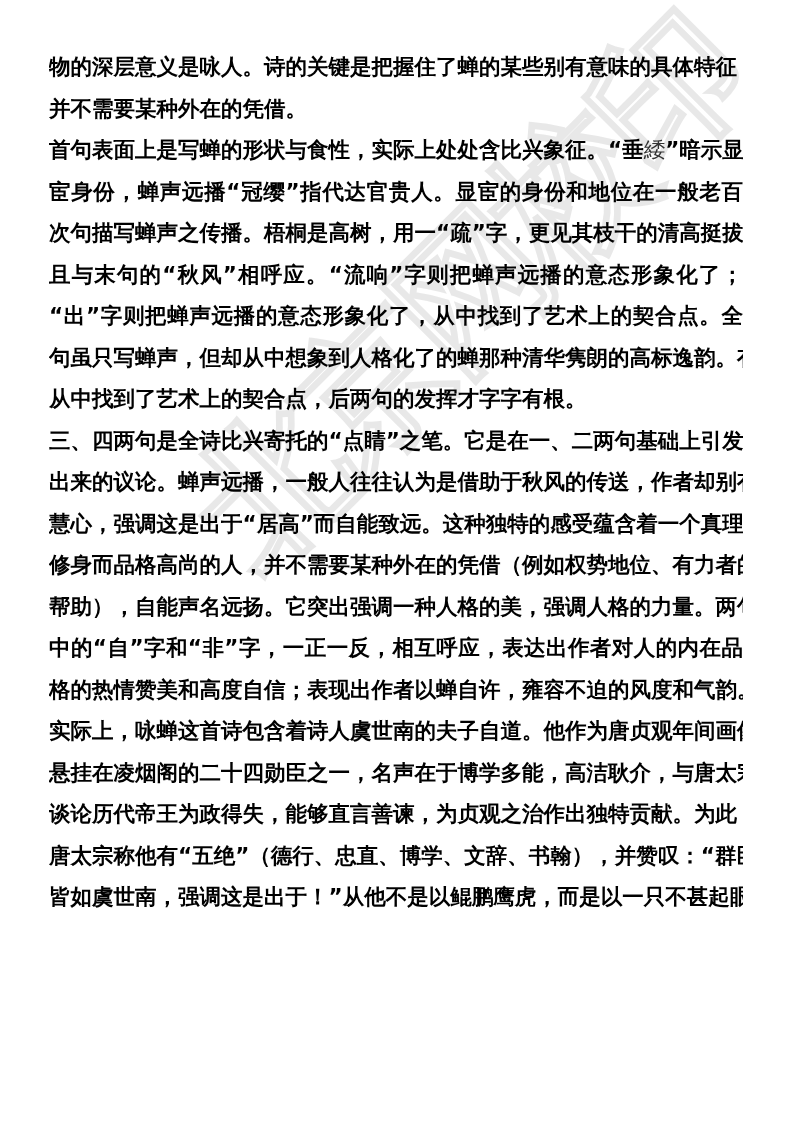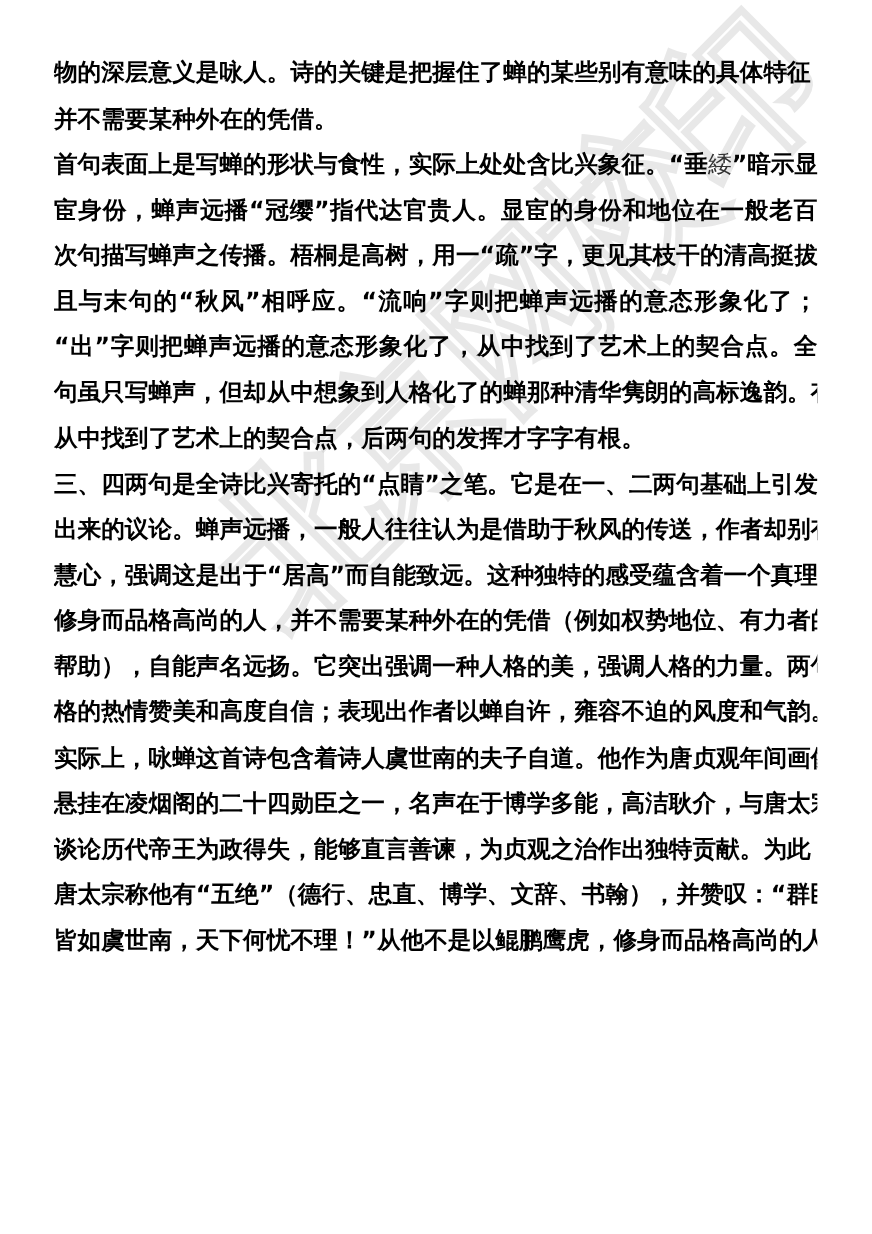--- a/index.html
+++ b/index.html
@@ -47,19 +47,20 @@
   <div class="line">次句描写蝉声之传播。梧桐是高树，用一“疏”字，更见其枝干的清高挺拔，</div>
   <div class="line">且与末句的“秋风”相呼应。“流响”字则把蝉声远播的意态形象化了；</div>
   <div class="line">“出”字则把蝉声远播的意态形象化了，从中找到了艺术上的契合点。全</div>
   <div class="line">句虽只写蝉声，但却从中想象到人格化了的蝉那种清华隽朗的高标逸韵。有</div>
   <div class="line last">从中找到了艺术上的契合点，后两句的发挥才字字有根。</div>
   <div class="line">三、四两句是全诗比兴寄托的“点睛”之笔。它是在一、二两句基础上引发</div>
   <div class="line">出来的议论。蝉声远播，一般人往往认为是借助于秋风的传送，作者却别有</div>
   <div class="line">慧心，强调这是出于“居高”而自能致远。这种独特的感受蕴含着一个真理：</div>
   <div class="line">修身而品格高尚的人，并不需要某种外在的凭借（例如权势地位、有力者的</div>
   <div class="line">帮助），自能声名远扬。它突出强调一种人格的美，强调人格的力量。两句</div>
+  <div class="line">中的“自”字和“非”字，一正一反，相互呼应，表达出作者对人的内在品</div>
   <div class="line">格的热情赞美和高度自信；表现出作者以蝉自许，雍容不迫的风度和气韵。</div>
   <div class="line">实际上，咏蝉这首诗包含着诗人虞世南的夫子自道。他作为唐贞观年间画像</div>
   <div class="line">悬挂在凌烟阁的二十四勋臣之一，名声在于博学多能，高洁耿介，与唐太宗</div>
   <div class="line">谈论历代帝王为政得失，能够直言善谏，为贞观之治作出独特贡献。为此，</div>
   <div class="line">唐太宗称他有“五绝”（德行、忠直、博学、文辞、书翰），并赞叹：“群臣</div>
-  <div class="line">皆如虞世南，天下何忧不理！”从他不是以鲲鹏鹰虎，修身而品格高尚的人</div>
+  <div class="line">皆如虞世南，强调这是出于！”从他不是以鲲鹏鹰虎，而是以一只不甚起眼</div>
 </div>
 
 </body></html>

